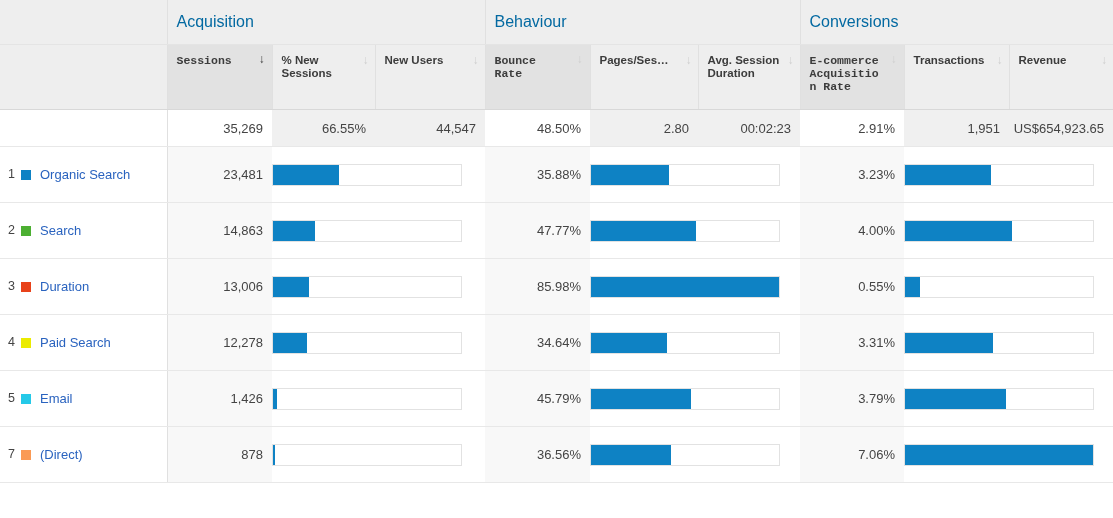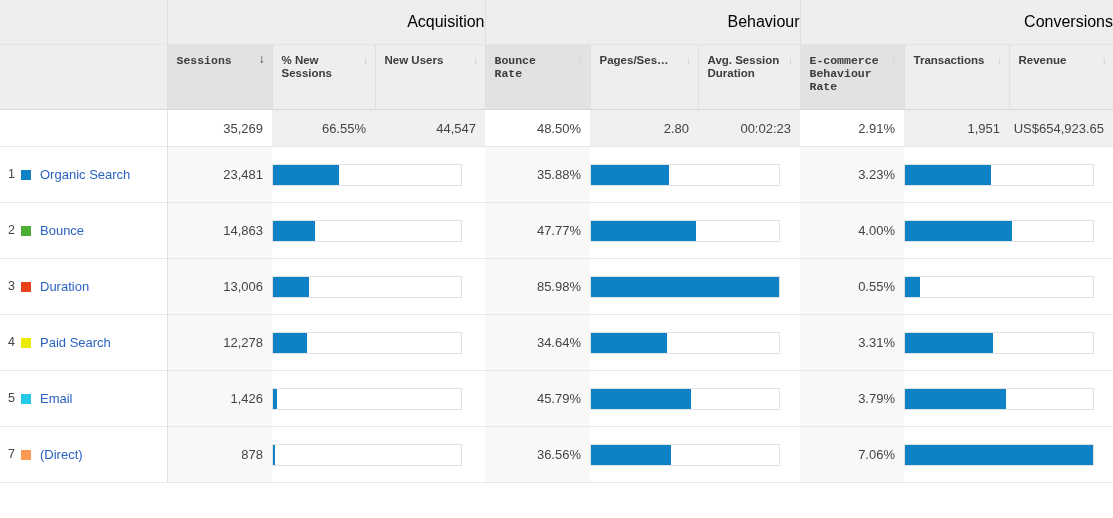--- a/index.html
+++ b/index.html
@@ -10,24 +10,24 @@
     -webkit-font-smoothing:antialiased;
   }
   .ga-table{width:1113px;border-collapse:collapse;table-layout:fixed;}
   .ga-table td,.ga-table th{padding:0;margin:0;vertical-align:middle;}
 
   
   .grp-row td{height:44px;background:#eeeeee;border-bottom:1px solid #e4e4e4;}
   .grp-blank{background:#eeeeee;border-right:1px solid #e0e0e0;}
   .grp-cell{
     background:#eeeeee;
-    font-size:16px;color:#000000;font-weight:400;
+    font-size:16px;color:#0369a1;font-weight:400;
     padding-left:9px!important;
     border-right:1px solid #e0e0e0;
-    text-align:right;
+    text-align:left;
   }
   .grp-cell.noborder{border-right:none;}
 
   
   .hdr-row td{
     height:55px;
     background:#eeeeee;
     border-bottom:1px solid #d8d8d8;
     vertical-align:top;
   }
@@ -146,21 +146,21 @@
       </td>
       <td class="hdr-cell">
         <span class="hdr-label trunc">Pages/Sessi...</span>
         <span class="sort-arrow">↓</span>
       </td>
       <td class="hdr-cell">
         <span class="hdr-label">Avg. Session Duration</span>
         <span class="sort-arrow">↓</span>
       </td>
       <td class="hdr-cell sorted">
-        <span class="hdr-label">E-commerce Behaviour Rate</span>
+        <span class="hdr-label">E-commerce Acquisition Rate</span>
         <span class="sort-arrow">↓</span>
       </td>
       <td class="hdr-cell">
         <span class="hdr-label">Transactions</span>
         <span class="sort-arrow">↓</span>
       </td>
       <td class="hdr-cell nob">
         <span class="hdr-label">Revenue</span>
         <span class="sort-arrow">↓</span>
       </td>
@@ -196,21 +196,21 @@
           </div>
         </td>
         <td class="num">3.23%</td>
         <td class="barcell" colspan="2">
           <div class="bar-wrap">
             <div class="bar-fill" style="width: 45.8%;"></div>
           </div>
         </td>
       </tr>
       <tr class="data-row">
-        <td class="dim"><span class="rank">2</span><span class="swatch" style="background: rgb(76, 175, 50);"></span><a class="dimlink" href="#">Bounce</a></td>
+        <td class="dim"><span class="rank">2</span><span class="swatch" style="background: rgb(76, 175, 50);"></span><a class="dimlink" href="#">Search</a></td>
         <td class="num">14,863</td>
         <td class="barcell" colspan="2">
           <div class="bar-wrap">
             <div class="bar-fill" style="width: 22.2%;"></div>
           </div>
         </td>
         <td class="num">47.77%</td>
         <td class="barcell plain" colspan="2">
           <div class="bar-wrap">
             <div class="bar-fill" style="width: 55.6%;"></div>

